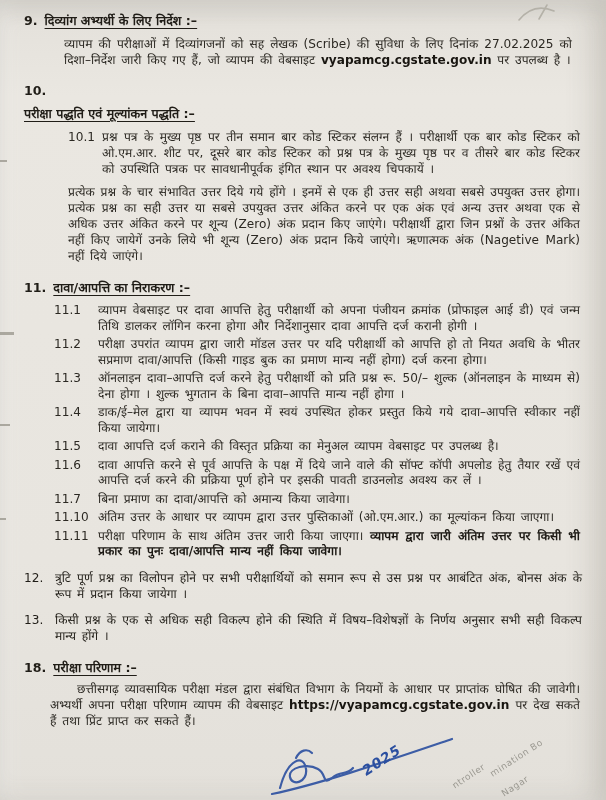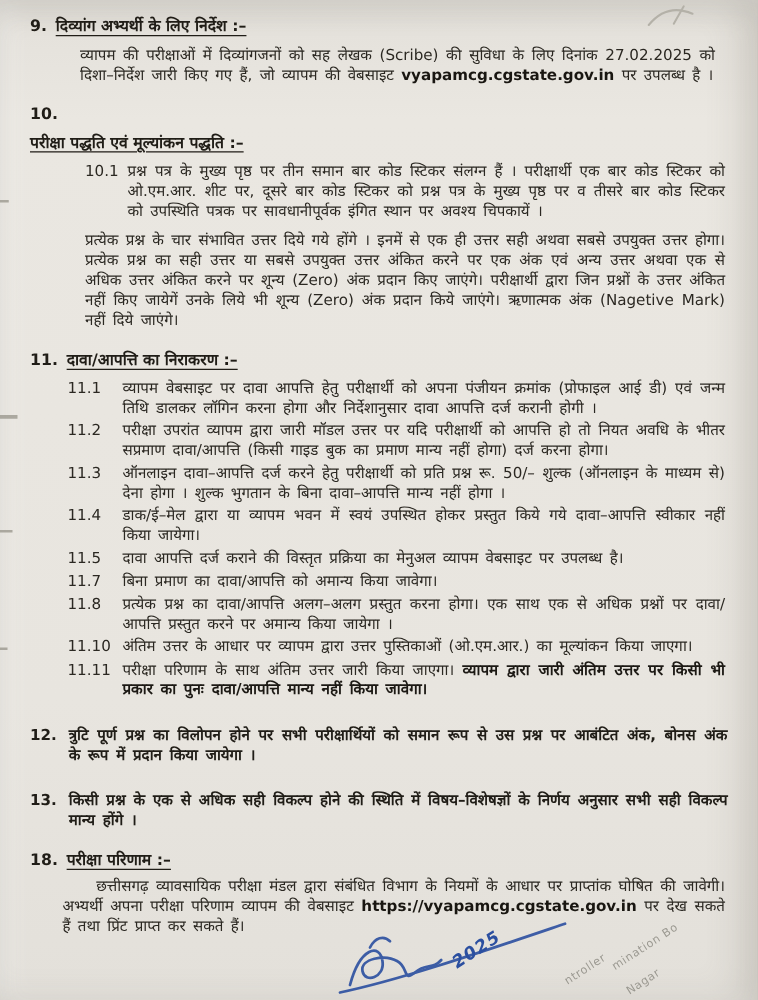--- a/index.html
+++ b/index.html
@@ -23,21 +23,21 @@
   .mt15 { margin-top:15px;flex-direction:column; }
   .mt16 { margin-top:16px; }
   .items10 { margin-left:44px; margin-right:2px; }
   .row { display:flex; }
   .item10 { gap:7px; margin-top:7px; }
   .item10 .inum { flex:none; width:27px; }
   .items11 { margin-left:30px; margin-right:2px; margin-top:7px; }
   .item11 { gap:9px; margin-top:3px; line-height:15.5px; }
   .item11 .inum { flex:none; width:35px; }
   .itext { flex:1; }
-  .secnum-row { gap:9px; margin-top:20px; font-weight:700; color:#201d17; }
+  .secnum-row { gap:9px; margin-top:10px; font-weight:400; color:#201d17; }
   .secnum-row .inum { flex:none; width:22px; }
   .p14 { margin:5px 2px 0 26px; text-indent:27px; }
   .bold { font-weight:700; color:#1c1914; }
   .url { font-weight:700; color:#191611; }
 
   
   .signature { position:absolute; left:252px; top:736px; width:214px; height:64px; }
   .signature svg { position:absolute; left:0; top:0; }
   .sig-year {
     position:absolute; left:108px; top:16px;
@@ -104,26 +104,26 @@
     </div>
     <div class="row item11">
       <span class="inum">11.4</span>
       <span class="itext just">डाक/ई–मेल द्वारा या व्यापम भवन में स्वयं उपस्थित होकर प्रस्तुत किये गये दावा–आपत्ति स्वीकार नहीं किया जायेगा।</span>
     </div>
     <div class="row item11">
       <span class="inum">11.5</span>
       <span class="itext just">दावा आपत्ति दर्ज कराने की विस्तृत प्रक्रिया का मेनुअल व्यापम वेबसाइट पर उपलब्ध है।</span>
     </div>
     <div class="row item11">
+      <span class="inum">11.6</span>
+      <span class="itext just">दावा आपत्ति करने से पूर्व आपत्ति के पक्ष में दिये जाने वाले की सॉफ्ट कॉपी अपलोड हेतु तैयार रखें एवं आपत्ति दर्ज करने की प्रक्रिया पूर्ण होने पर इसकी पावती डाउनलोड अवश्य कर लें ।</span>
+    </div>
+    <div class="row item11">
       <span class="inum">11.7</span>
       <span class="itext just">बिना प्रमाण का दावा/आपत्ति को अमान्य किया जावेगा।</span>
-    </div>
-    <div class="row item11">
-      <span class="inum">11.8</span>
-      <span class="itext just">प्रत्येक प्रश्न का दावा/आपत्ति अलग–अलग प्रस्तुत करना होगा। एक साथ एक से अधिक प्रश्नों पर दावा/आपत्ति प्रस्तुत करने पर अमान्य किया जायेगा ।</span>
     </div>
     <div class="row item11">
       <span class="inum">11.10</span>
       <span class="itext just">अंतिम उत्तर के आधार पर व्यापम द्वारा उत्तर पुस्तिकाओं (ओ.एम.आर.) का मूल्यांकन किया जाएगा।</span>
     </div>
     <div class="row item11">
       <span class="inum">11.11</span>
       <span class="itext just"><span>परीक्षा परिणाम के साथ अंतिम उत्तर जारी किया जाएगा। </span><span class="bold">व्यापम द्वारा जारी अंतिम उत्तर पर किसी भी प्रकार का पुनः दावा/आपत्ति मान्य नहीं किया जावेगा।</span></span>
     </div>
   </div>

